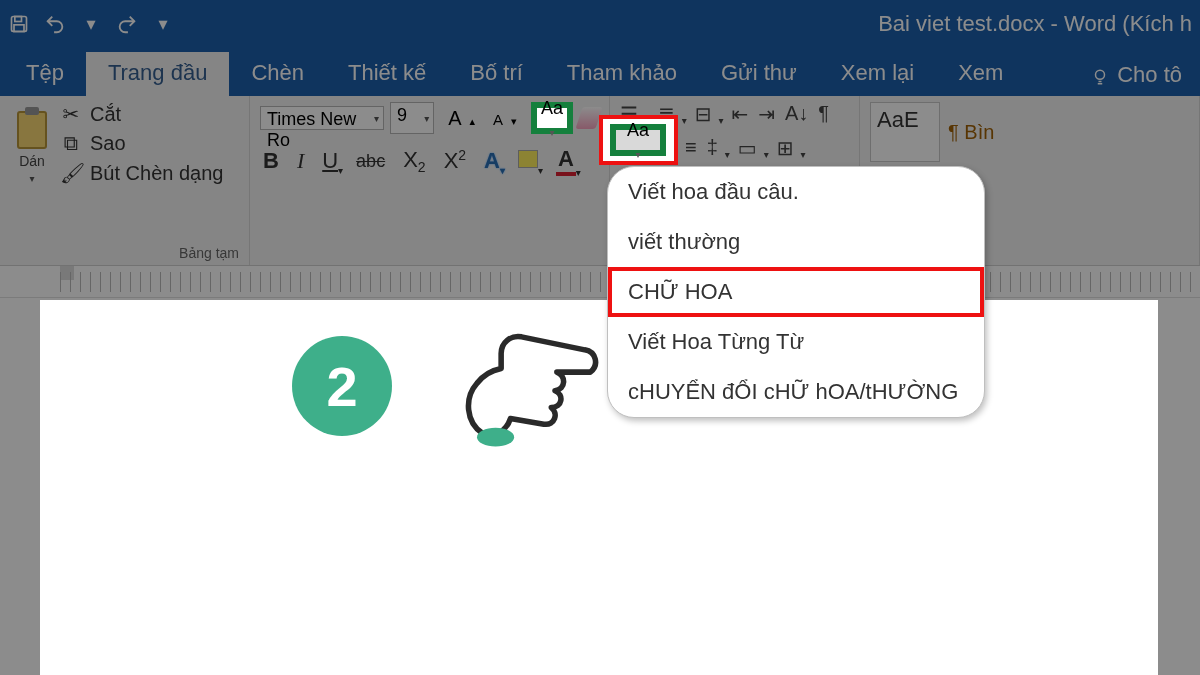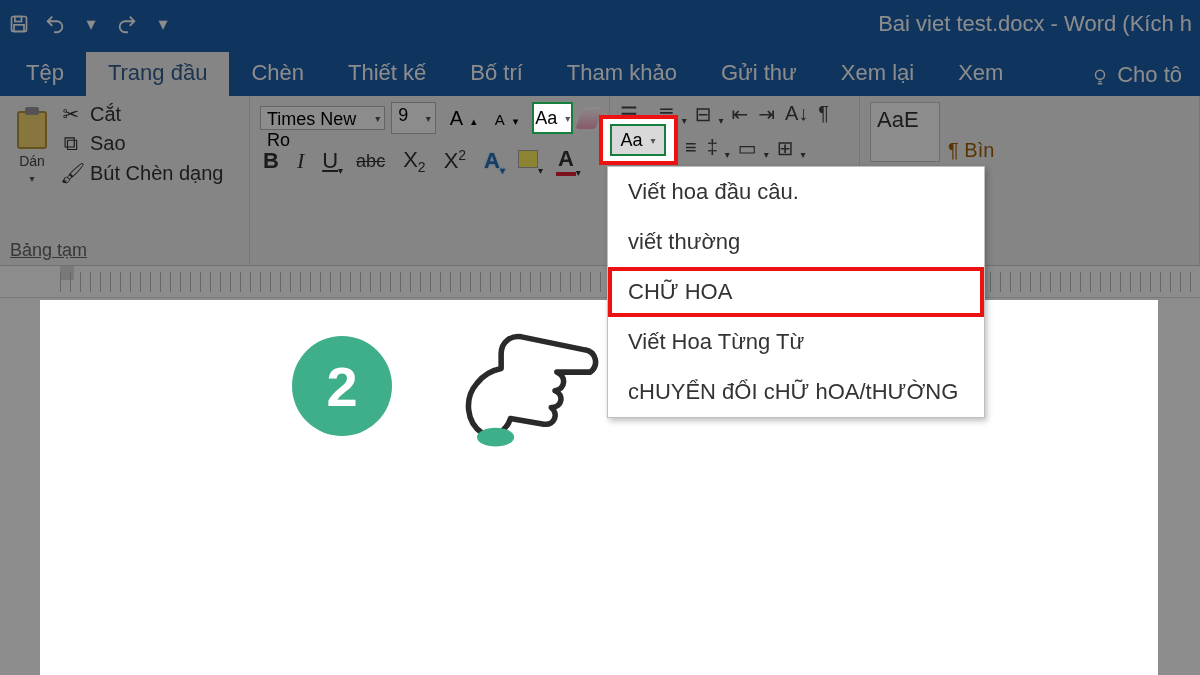--- a/index.html
+++ b/index.html
@@ -15,39 +15,39 @@
   
   .tabs { height: 48px; background: #1c5fab; display: flex; align-items: flex-end; color: #fff; font-size: 22px; padding: 0 4px; position: relative; }
   .tab { padding: 8px 22px 10px; cursor: pointer; }
   .tab.active { background: #f3f3f3; color: #355f91; }
   .tell-me { margin-left: auto; display: flex; align-items: center; gap: 8px; padding: 8px 14px; }
   .bulb { width: 18px; height: 18px; display: inline-block; }
 
   
   .ribbon { height: 170px; background: #f3f3f3; border-bottom: 1px solid #d0d0d0; display: flex; position: relative; }
   .group { border-right: 1px solid #d8d8d8; padding: 6px 10px 2px; display: flex; flex-direction: column; }
-  .group-label { text-align: left; font-size: 18px; color: #666; margin-top: auto; padding: 4px 0 2px; text-decoration: underline; }
+  .group-label { text-align: right; font-size: 14px; color: #666; margin-top: auto; padding: 4px 0 2px; }
 
   .clip-group { width: 250px; }
   .clip-top { display: flex; gap: 6px; }
   .paste-btn { width: 44px; height: 90px; display: flex; flex-direction: column; align-items: center; justify-content: center; gap: 4px; font-size: 14px; color: #444; }
   .clipboard-icon { width: 30px; height: 38px; background: #f7d774; border: 2px solid #b8953a; border-radius: 3px; position: relative; }
   .clipboard-icon::before { content: ""; position: absolute; top: -6px; left: 50%; transform: translateX(-50%); width: 14px; height: 8px; background: #9a9a9a; border-radius: 2px; }
   .clip-actions { display: flex; flex-direction: column; gap: 6px; font-size: 20px; color: #333; }
   .clip-actions .row { display: flex; align-items: center; gap: 8px; }
   .clip-actions .ic { width: 22px; text-align: center; }
 
   .font-group { width: 360px; }
   .font-row1 { display: flex; align-items: center; gap: 6px; margin-bottom: 10px; }
   .font-name { width: 165px; height: 24px; border: 1px solid #b6b6b6; background: #fff; font-size: 18px; padding: 2px 20px 2px 6px; position: relative; }
   .font-size { width: 52px; height: 32px; border: 1px solid #b6b6b6; background: #fff; font-size: 18px; padding: 2px 18px 2px 6px; position: relative; }
   .dd-caret { position: absolute; right: 4px; top: 50%; transform: translateY(-50%); font-size: 10px; color: #555; }
   .grow-shrink { display: flex; gap: 2px; font-size: 20px; }
   .grow-shrink span { padding: 2px 4px; }
-  .change-case { width: 56px; height: 32px; border: 2px solid #15803d; background: #fff; display: flex; align-items: center; justify-content: center; gap: 8px; font-size: 18px; position: relative; z-index: 120; }
+  .change-case { width: 56px; height: 32px; border: 6px solid #15803d; background: #fff; display: flex; align-items: center; justify-content: center; gap: 8px; font-size: 18px; position: relative; z-index: 120; flex-direction: column; }
   .change-case-hl { position: absolute; border: 4px solid #e11; z-index: 110; }
   .eraser { width: 28px; height: 22px; background: linear-gradient(#fff,#f7a3c0); transform: skewX(-18deg); border-radius: 3px; }
   .font-row2 { display: flex; align-items: center; gap: 12px; font-size: 22px; color: #333; }
   .font-row2 .btn { padding: 2px 3px; }
   .sub { font-size: 14px; vertical-align: sub; }
   .sup { font-size: 14px; vertical-align: super; }
   .text-effect { color: #2b6fb5; }
   .hiliter { width: 20px; height: 18px; background: #ffef5e; border: 1px solid #aaa; display: inline-block; }
   .font-color { display: inline-block; border-bottom: 4px solid #d23; padding: 0 2px; font-weight: bold; }
 
@@ -218,21 +218,21 @@
       <span>≡</span>
       <span>≡</span>
       <span class="dd">‡</span>
       <span class="dd">▭</span>
       <span class="dd">⊞</span>
     </div>
     <div class="group-label"></div>
   </div>
 
   <div class="group styles-group">
-    <div style="display:flex;gap:8px;align-items:flex-end">
+    <div style="display:flex;gap:8px;align-items:center">
       <div class="style-prev">AaE</div>
       <div style="font-size:20px;color:#a16207">¶ <span>Bìn</span></div>
     </div>
   </div>
 
 </div>
 
 <div class="ruler-area">
   <div class="ruler-indent"></div>
   <div class="ruler"></div>
@@ -266,21 +266,21 @@
 <div class="spot" style="left:600px; top:116px; width:77px; height:48px;"></div>
 <div class="spot" style="left:40px; top:300px; width:1118px; height:380px;"></div>
 
 <div class="change-case-hl" style="left:599px; top:115px; width:79px; height:50px;"></div>
 
 <div class="change-case" style="position:absolute; left:610px; top:124px; background:#d9d9d9;">
   <span>Aa</span>
     <span class="caret">▾</span>
 </div>
 
-<div class="case-menu" style="left:607px; top:166px; width:378px;">
+<div class="case-menu" style="left:607px; top:166px; width:378px;border-radius:27px;">
   <div class="mi">Viết hoa đầu câu.</div>
   <div class="mi">viết thường</div>
   <div class="mi hl">CHỮ HOA</div>
   <div class="mi">Viết Hoa Từng Từ</div>
   <div class="mi">cHUYỂN đỔI cHỮ hOA/tHƯỜNG</div>
 </div>
 
 <div class="step-badge" style="left:292px; top:336px;">
   <span>2</span>
 </div>

